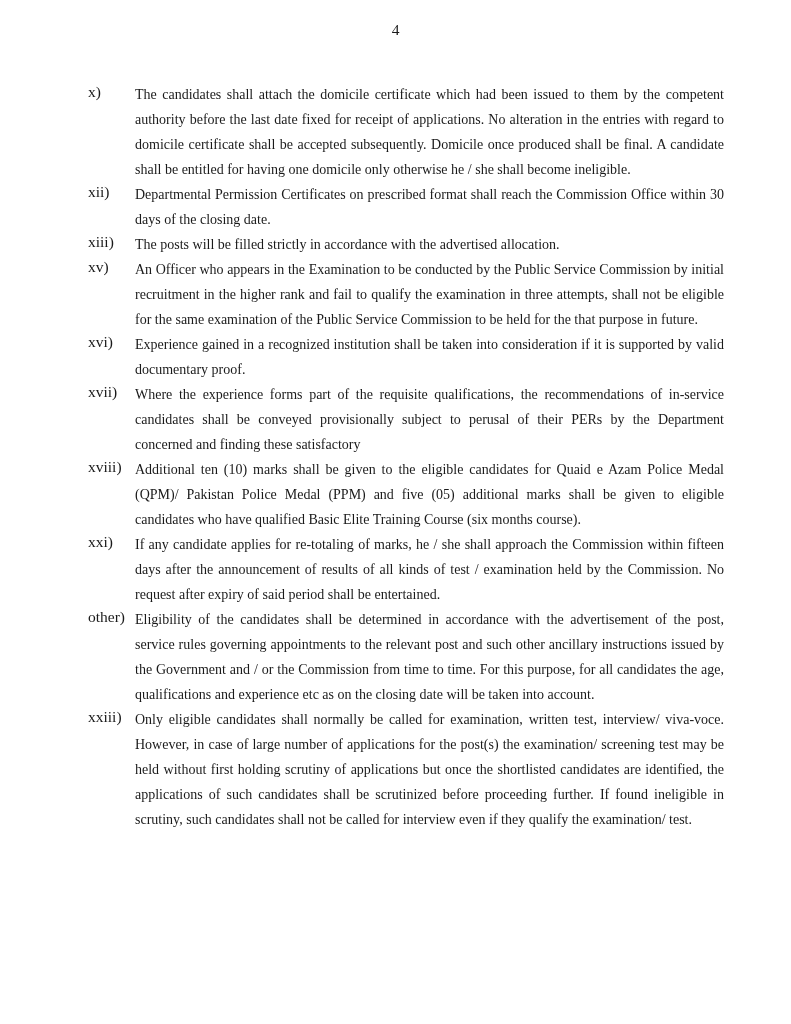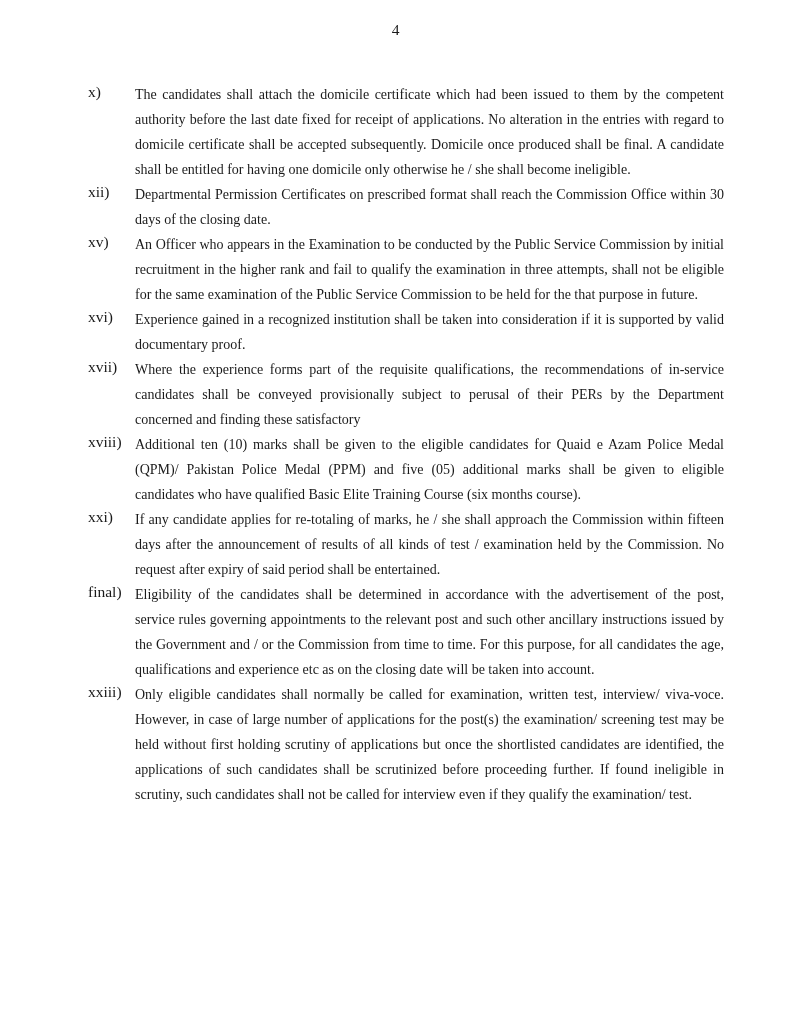--- a/index.html
+++ b/index.html
@@ -61,40 +61,44 @@
 <ol class="items">
   <li class="item">
     <span class="marker">x)</span>
     <span class="text">The candidates shall attach the domicile certificate which had been issued to them by the competent authority before the last date fixed for receipt of applications. No alteration in the entries with regard to domicile certificate shall be accepted subsequently. Domicile once produced shall be final. A candidate shall be entitled for having one domicile only otherwise he / she shall become ineligible.</span>
   </li>
   <li class="item">
     <span class="marker">xii)</span>
     <span class="text">Departmental Permission Certificates on prescribed format shall reach the Commission Office within 30 days of the closing date.</span>
   </li>
   <li class="item">
+    <span class="marker">xiii)</span>
+    <span class="text">The posts will be filled strictly in accordance with the advertised allocation.</span>
+  </li>
+  <li class="item">
     <span class="marker">xv)</span>
     <span class="text">An Officer who appears in the Examination to be conducted by the Public Service Commission by initial recruitment in the higher rank and fail to qualify the examination in three attempts, shall not be eligible for the same examination of the Public Service Commission to be held for the that purpose in future.</span>
   </li>
   <li class="item">
     <span class="marker">xvi)</span>
     <span class="text">Experience gained in a recognized institution shall be taken into consideration if it is supported by valid documentary proof.</span>
   </li>
   <li class="item">
     <span class="marker">xvii)</span>
     <span class="text">Where the experience forms part of the requisite qualifications, the recommendations of in-service candidates shall be conveyed provisionally subject to perusal of their PERs by the Department concerned and finding these satisfactory</span>
   </li>
   <li class="item">
     <span class="marker">xviii)</span>
     <span class="text">Additional ten (10) marks shall be given to the eligible candidates for Quaid e Azam Police Medal (QPM)/ Pakistan Police Medal (PPM) and five (05) additional marks shall be given to eligible candidates who have qualified Basic Elite Training Course (six months course).</span>
   </li>
   <li class="item">
     <span class="marker">xxi)</span>
     <span class="text">If any candidate applies for re-totaling of marks, he / she shall approach the Commission within fifteen days after the announcement of results of all kinds of test / examination held by the Commission. No request after expiry of said period shall be entertained.</span>
   </li>
   <li class="item">
-    <span class="marker">final)</span>
+    <span class="marker">other)</span>
     <span class="text">Eligibility of the candidates shall be determined in accordance with the advertisement of the post, service rules governing appointments to the relevant post and such other ancillary instructions issued by the Government and / or the Commission from time to time. For this purpose, for all candidates the age, qualifications and experience etc as on the closing date will be taken into account.</span>
   </li>
   <li class="item">
     <span class="marker">xxiii)</span>
     <span class="text">Only eligible candidates shall normally be called for examination, written test, interview/ viva-voce. However, in case of large number of applications for the post(s) the examination/ screening test may be held without first holding scrutiny of applications but once the shortlisted candidates are identified, the applications of such candidates shall be scrutinized before proceeding further. If found ineligible in scrutiny, such candidates shall not be called for interview even if they qualify the examination/ test.</span>
   </li>
 </ol>
 
 </body></html>

